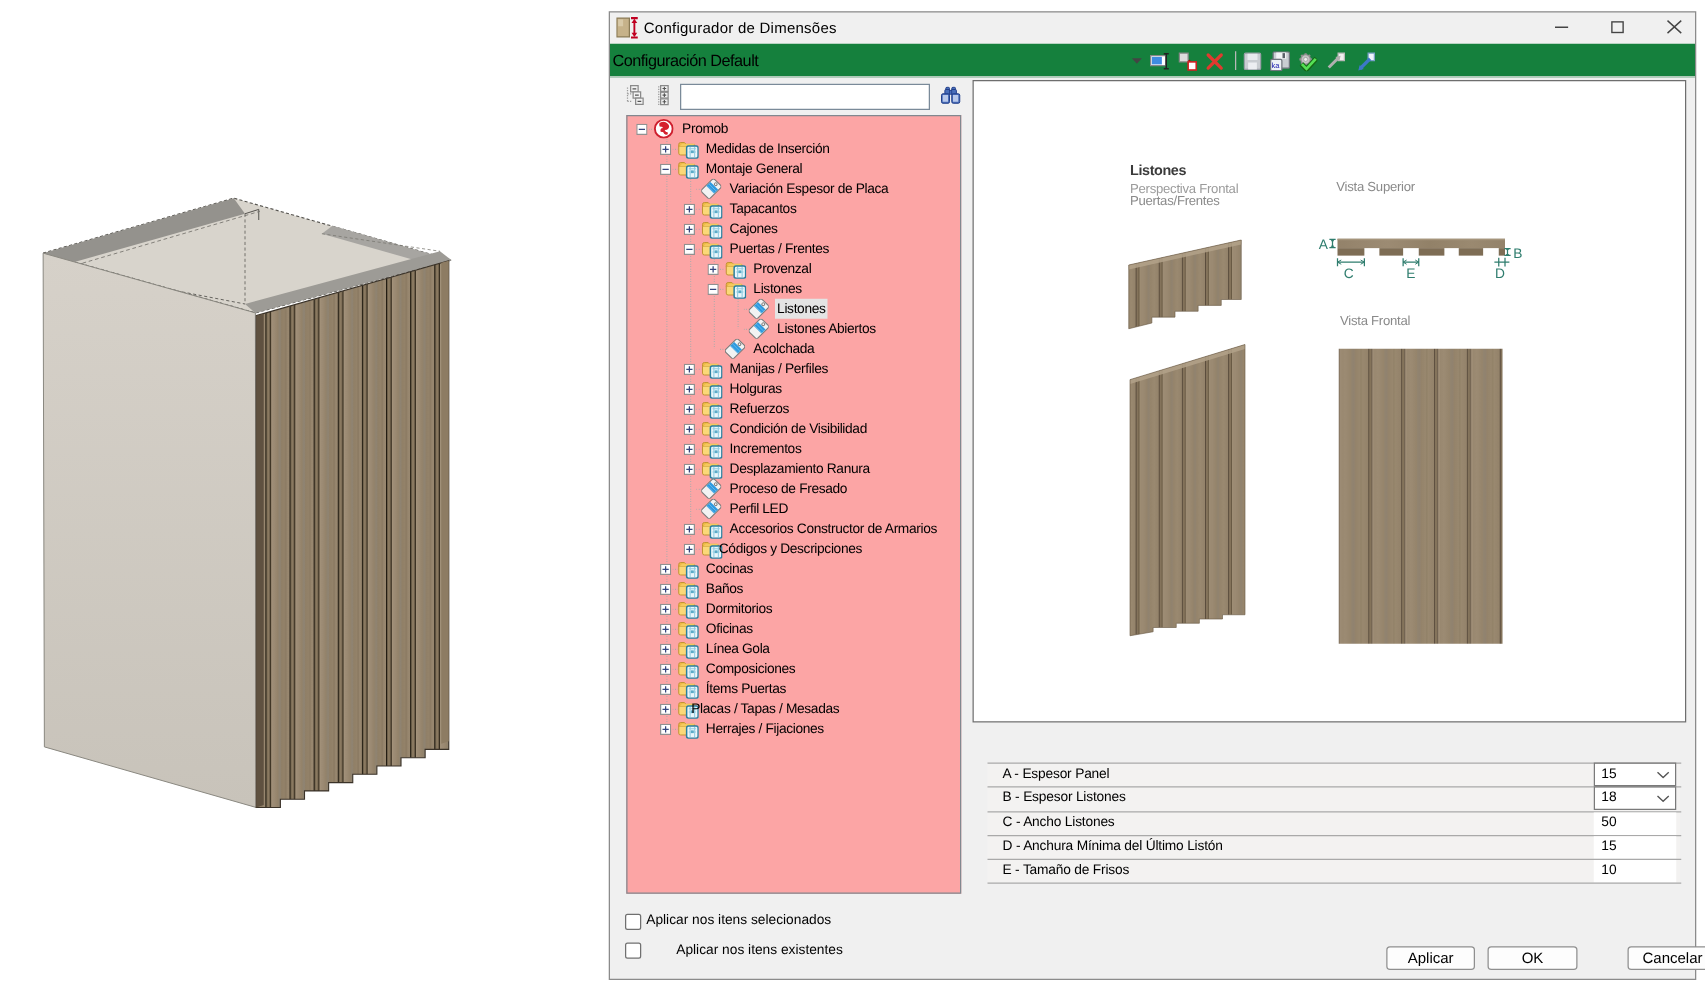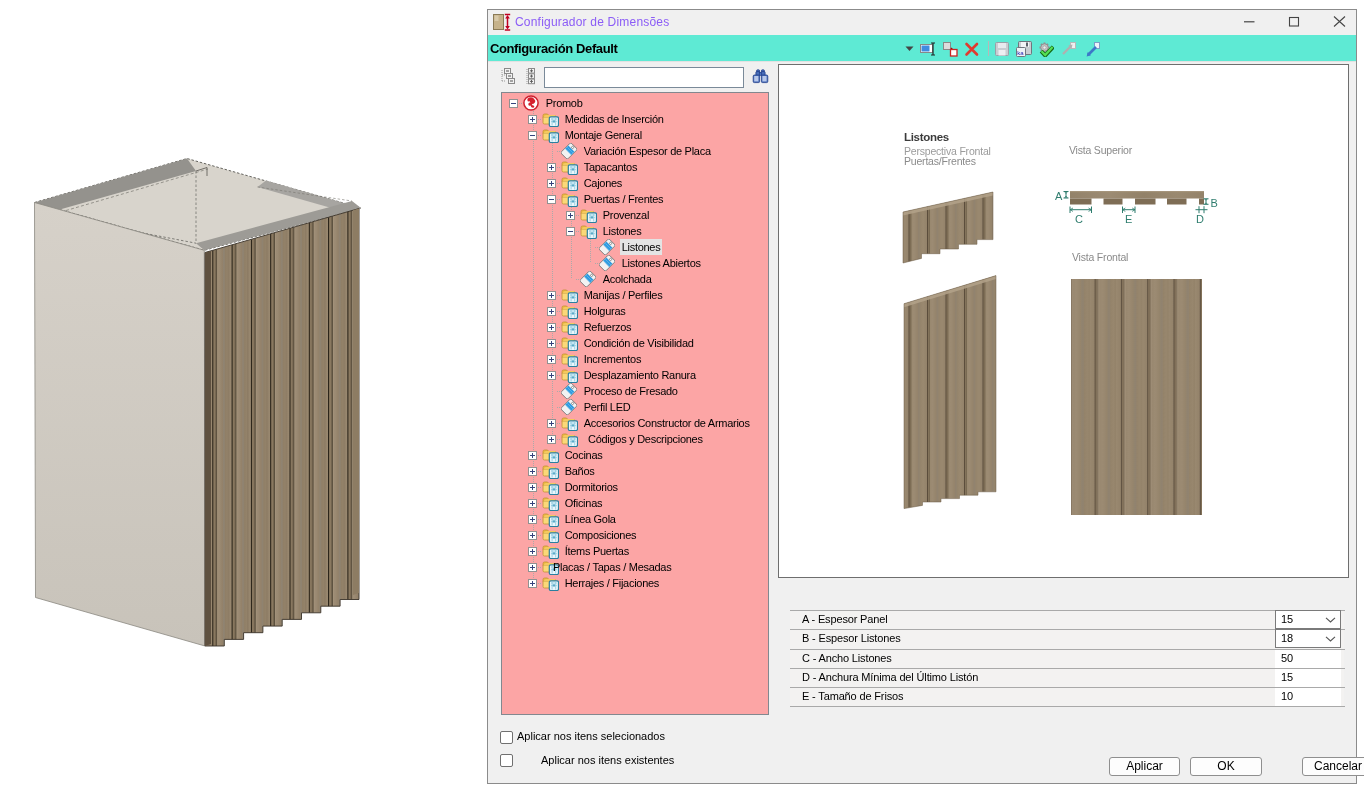--- a/index.html
+++ b/index.html
@@ -1,21 +1,21 @@
 <!DOCTYPE html>
 <html><head>
 <meta charset="utf-8">
 <style>
 * { margin:0; padding:0; box-sizing:border-box; }
 html,body { width:1364px; height:803px; background:#fff; font-family:"Liberation Sans", sans-serif; overflow:hidden; }
 #stage { position:relative; width:1364px; height:803px; }
 .abs { position:absolute; }
 #dlg { position:absolute; left:487px; top:9px; width:870px; height:775px; background:#f0f0f0; border:1px solid #8b8b8b; }
-#title-text { position:absolute; left:27px; top:5px; font-size:12px; color:#8b5cf6; letter-spacing:0.2px; }
-#combo-row { position:absolute; left:0; top:25px; width:868px; height:27px; background:#5eead4; border-bottom:1px solid #e2e2e2;font-weight:bold; }
+#title-text { position:absolute; left:27px; top:5px; font-size:12px; color:#000000; letter-spacing:0.2px; }
+#combo-row { position:absolute; left:0; top:25px; width:868px; height:27px; background:#15803d; border-bottom:1px solid #e2e2e2; }
 #combo-text { position:absolute; left:2px; top:6px; font-size:13px; letter-spacing:-0.4px; color:#000; }
 #tree-box { position:absolute; left:13px; top:82px; width:268px; height:623px; background:#fca5a5; border:1px solid #82888f; overflow:hidden; }
 #tree { position:absolute; left:0; top:0; width:265px; height:621px; }
 .tree-t { font-size:11px; letter-spacing:-0.28px; color:#000; white-space:pre; line-height:16px; }
 .tree-sel { background:#e4e4e4; padding:0 2px; margin-left:-2px; }
 .dot-v { width:1px; background-image:linear-gradient(#aaa 1px, transparent 1px); background-size:1px 2px; }
 .dot-h { height:1px; background-image:linear-gradient(90deg,#aaa 1px, transparent 1px); background-size:2px 1px; }
 #preview { position:absolute; left:290px; top:54px; width:571px; height:514px; background:#fff; border:1px solid #6e6e6e; }
 #param-hdr { position:absolute; left:296px; top:578px; width:561px; height:20px; background:linear-gradient(#c8d9ec,#b7cde6); border:1px solid #c6d6e8; border-radius:4px; }
 #param-hdr span { position:absolute; left:7px; top:3px; font-size:12px; color:#0a0a14; }
@@ -471,21 +471,21 @@
             <path d="M4.5 2 v5" stroke="#35447d" stroke-width="1"></path>
           </svg>
 <svg class="abs" style="left:59.2px;top:338.0px" width="17" height="16" viewBox="0 0 17 16">
             <path d="M1 4.5 q0 -1.5 1.5 -1.5 h3 l1.5 1.5 h5.5 q1.5 0 1.5 1.5 v0.5 h-13 z" fill="#efba45" stroke="#c29334" stroke-width="0.8"></path>
             <path d="M1 6 h13 v5.5 q0 1.5 -1.5 1.5 h-10 q-1.5 0 -1.5 -1.5 z" fill="#fbd878" stroke="#c29334" stroke-width="0.8"></path>
             <path d="M1.3 6.1 l2.5 -2.1 h10.2 l-2.3 2.1 z" fill="#f4c95e"></path>
             <rect x="7.3" y="5.8" width="9.2" height="9.7" rx="1.5" fill="#eaf6fb" stroke="#2a7f9f" stroke-width="1.2"></rect>
             <path d="M9 8 h5.8 M9 10.6 h5.8 M10.1 6.6 v7.9 M13.7 6.6 v7.9" stroke="#93cde2" stroke-width="0.9" fill="none"></path>
             <rect x="10.8" y="9.3" width="2.2" height="2.2" fill="#5aaac7"></rect>
           </svg>
-<span class="abs tree-t" style="left:86px;top:338.0px">Códigos y Descripciones</span>
+<span class="abs tree-t" style="left:73px;top:338.0px">Códigos y Descripciones</span>
 <div class="abs dot-h" style="left:35.5px;top:362.0px;width:4.699999999999999px"></div>
 <svg class="abs" style="left:26.0px;top:357.5px" width="9" height="9" viewBox="0 0 9 9">
             <rect x="0.5" y="0.5" width="8" height="8" fill="#fff" stroke="#919191"></rect>
             <path d="M2 4.5 h5" stroke="#35447d" stroke-width="1"></path>
             <path d="M4.5 2 v5" stroke="#35447d" stroke-width="1"></path>
           </svg>
 <svg class="abs" style="left:40.2px;top:354.0px" width="17" height="16" viewBox="0 0 17 16">
             <path d="M1 4.5 q0 -1.5 1.5 -1.5 h3 l1.5 1.5 h5.5 q1.5 0 1.5 1.5 v0.5 h-13 z" fill="#efba45" stroke="#c29334" stroke-width="0.8"></path>
             <path d="M1 6 h13 v5.5 q0 1.5 -1.5 1.5 h-10 q-1.5 0 -1.5 -1.5 z" fill="#fbd878" stroke="#c29334" stroke-width="0.8"></path>
             <path d="M1.3 6.1 l2.5 -2.1 h10.2 l-2.3 2.1 z" fill="#f4c95e"></path>

